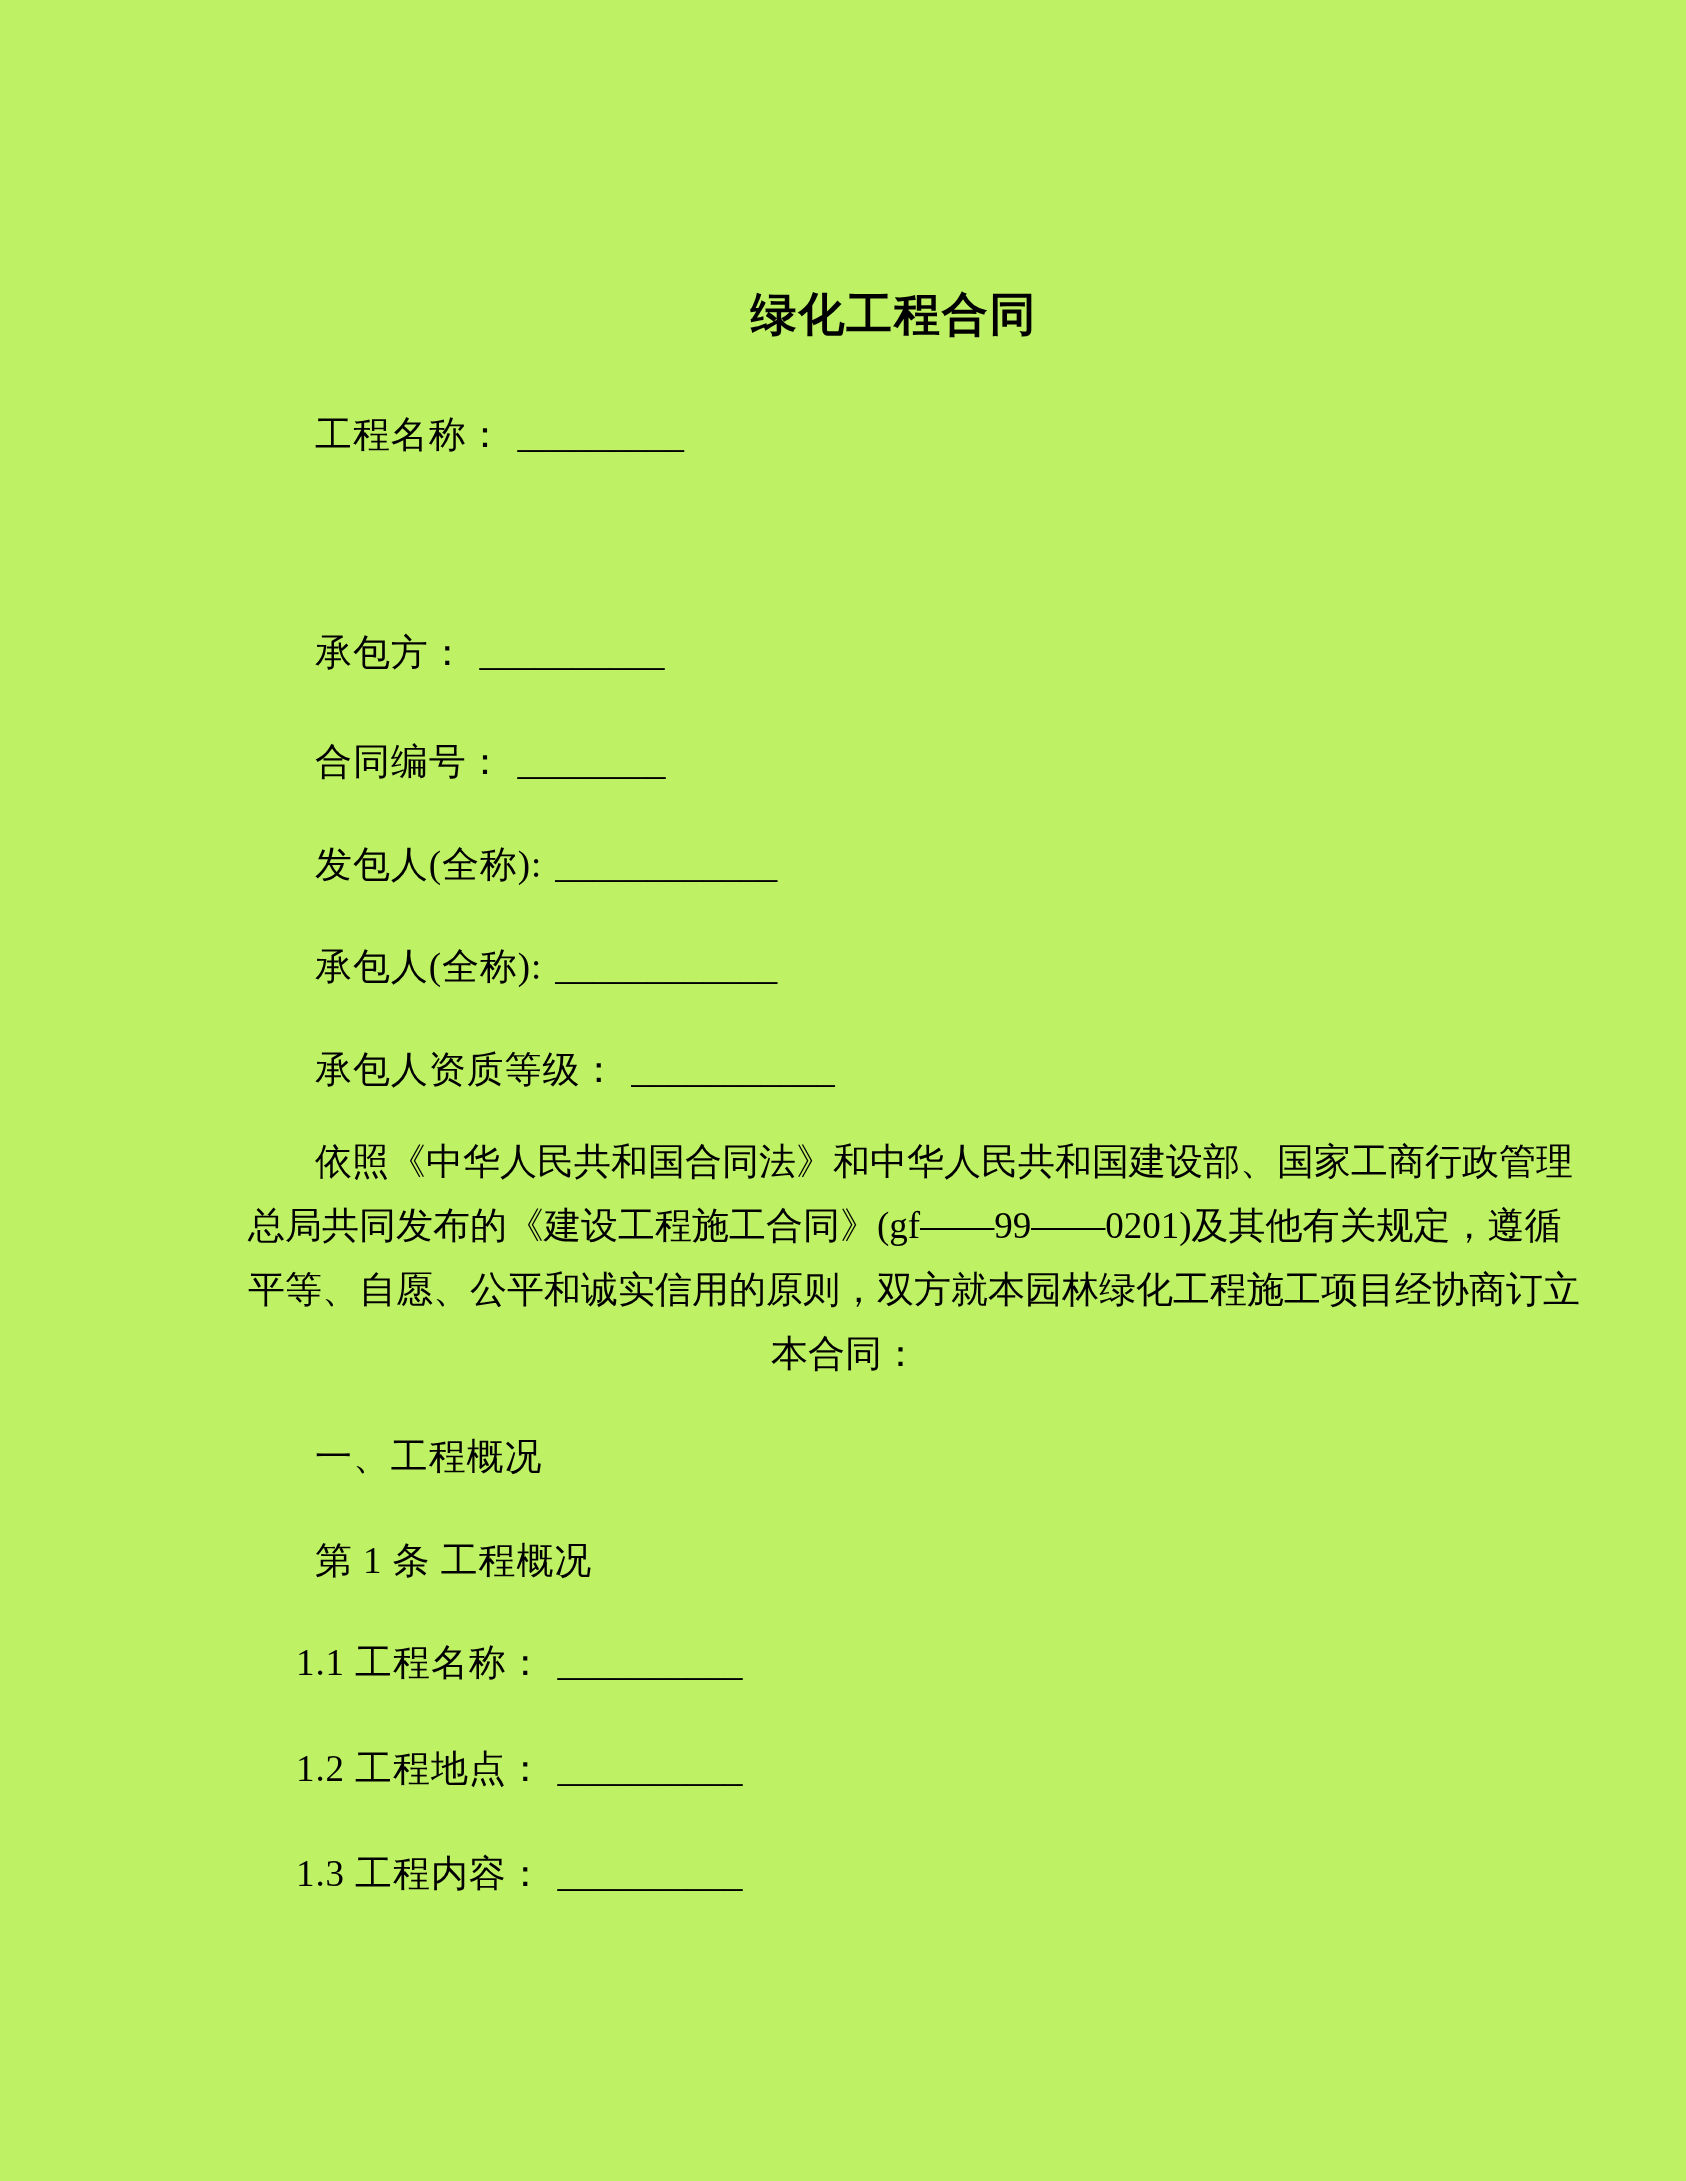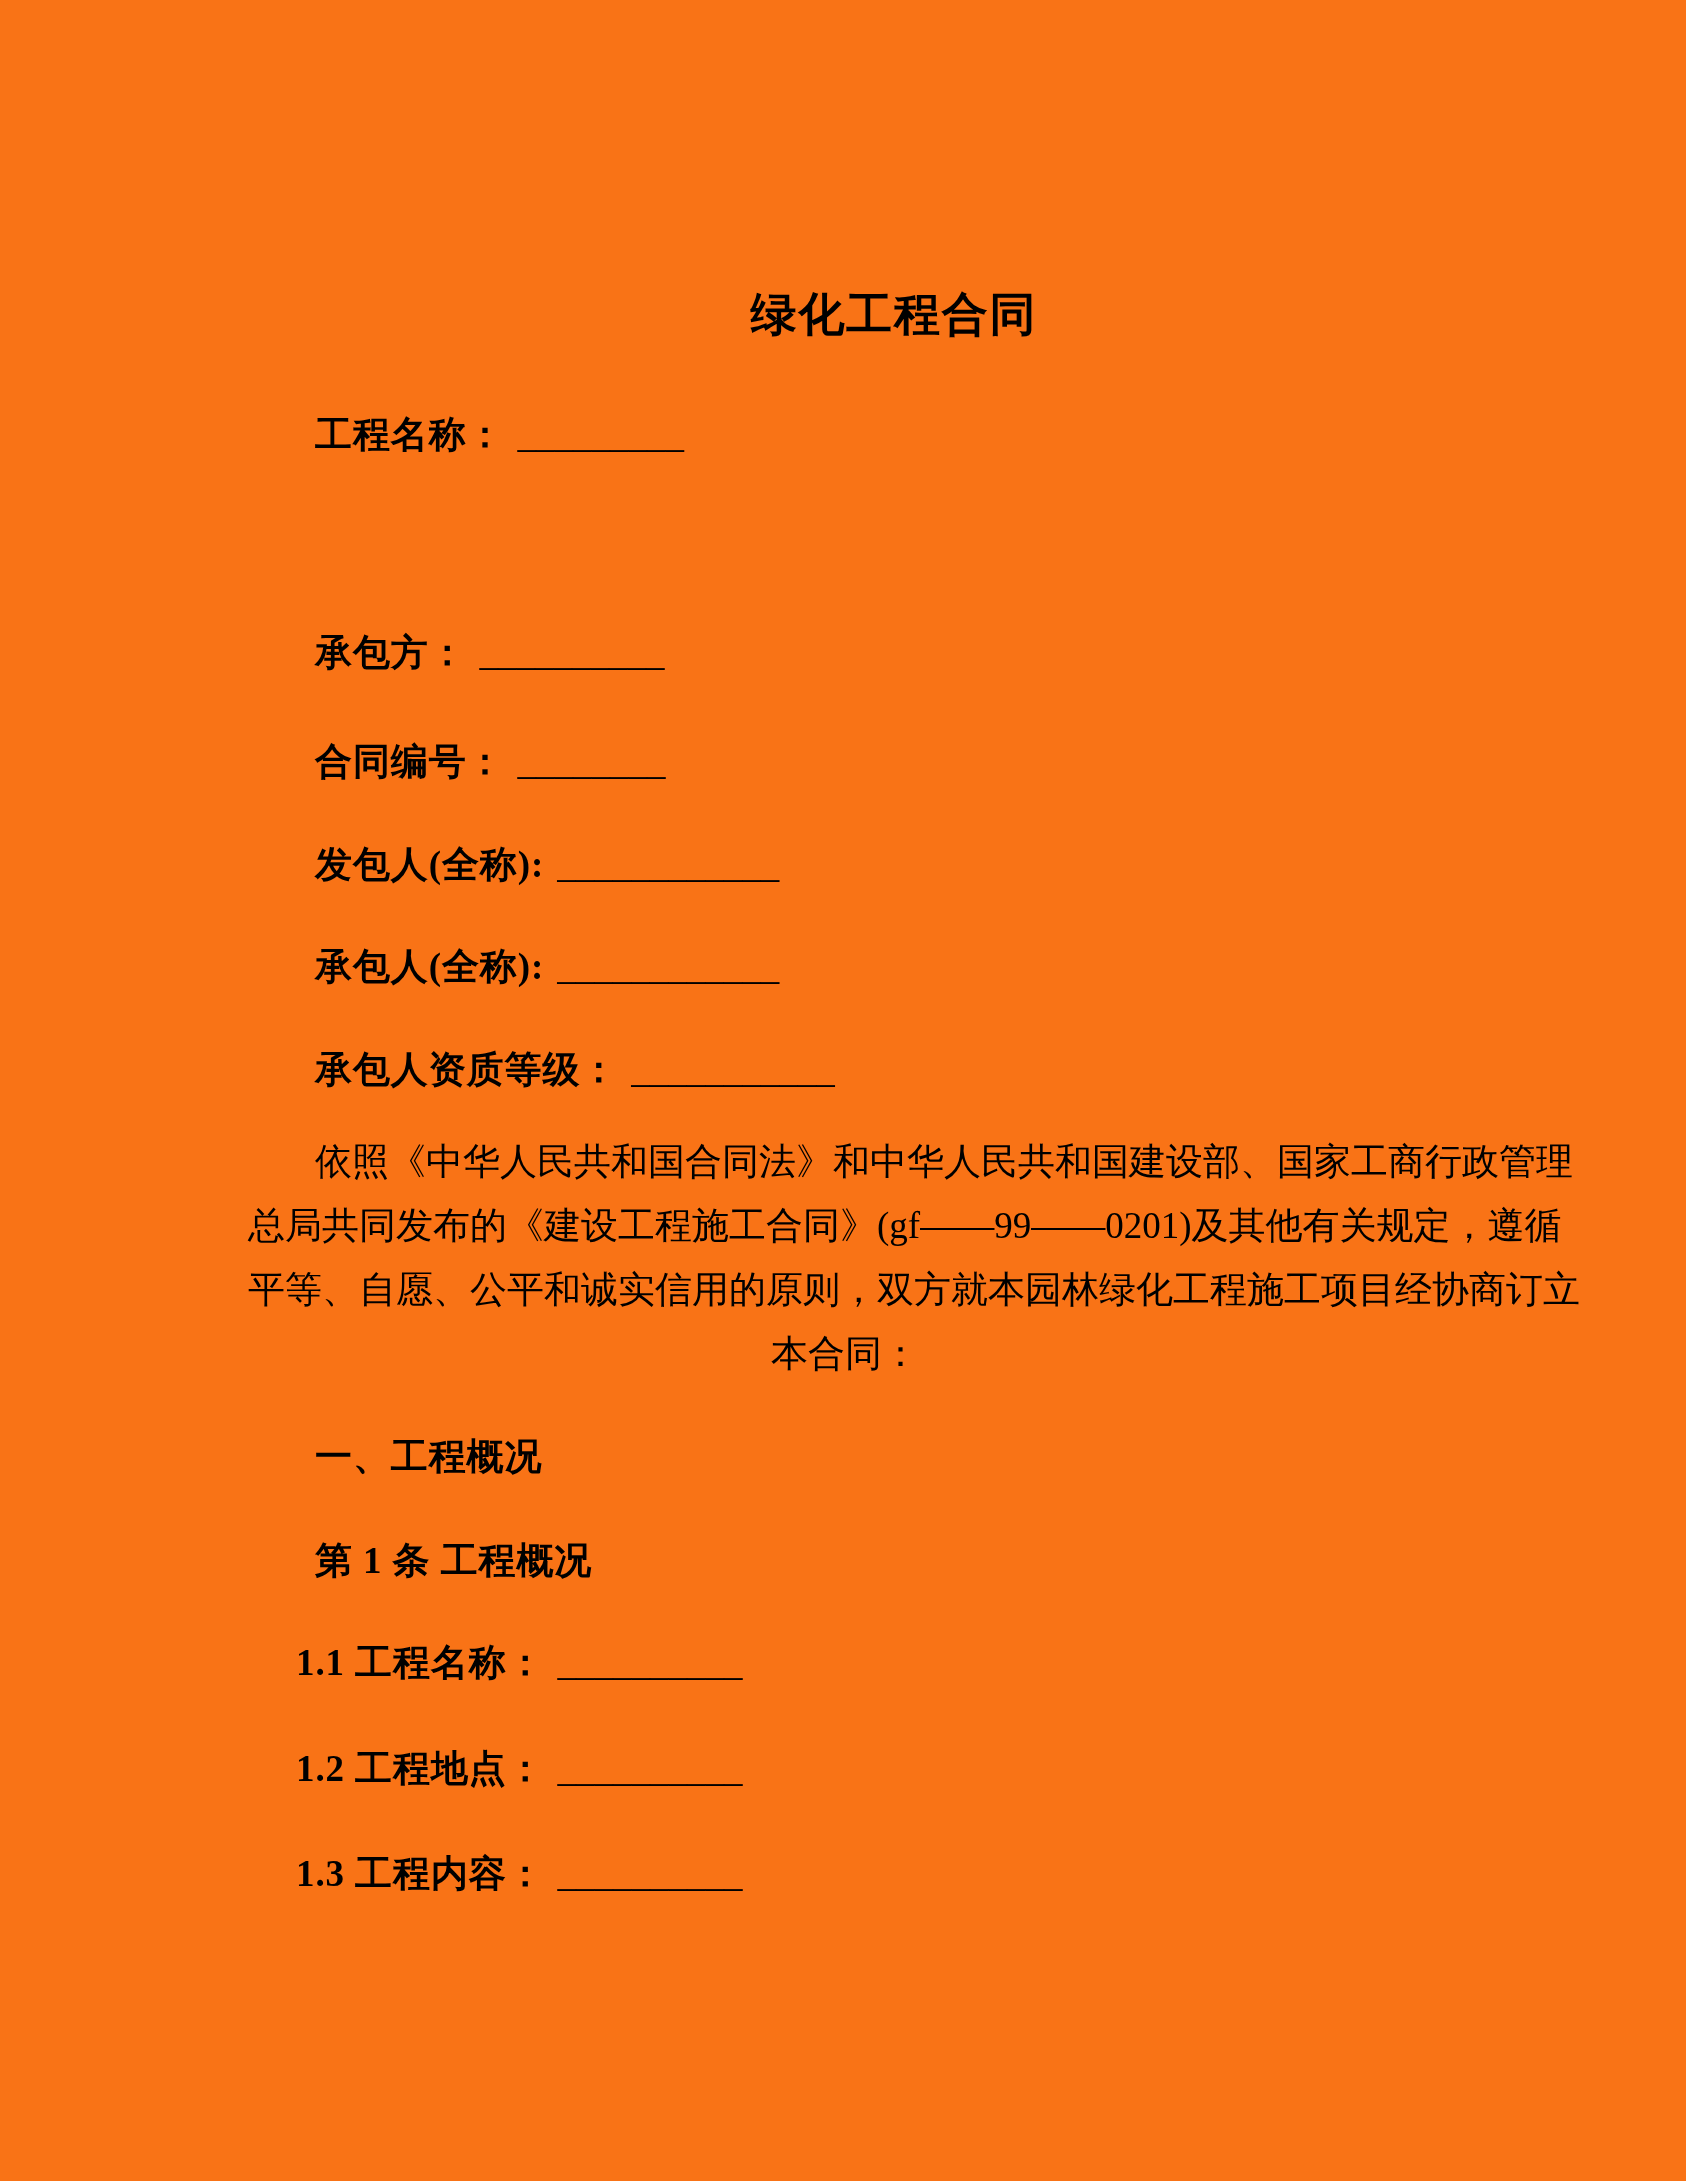--- a/index.html
+++ b/index.html
@@ -4,21 +4,21 @@
 <style>
   html, body {
     margin: 0;
     padding: 0;
     background: #ffffff;
   }
   .page {
     position: relative;
     width: 1686px;
     height: 2182px;
-    background: #f97316;
+    background: #bef264;
     color: #000000;
     font-family: "Liberation Serif", "DejaVu Serif", serif;
     overflow: hidden;
   }
   .doc-title {
     position: absolute;
     left: 0;
     width: 100%;
     top: 287px;
     text-align: center;
@@ -57,21 +57,20 @@
   }
   .preamble .pline {
     white-space: nowrap;
     text-align: center;
   }
   .preamble .pline.first {
     text-indent: 67px;
   }
   .label, .heading-text {
     letter-spacing: 0.9px;
-    font-weight: bold;
   }
 </style>
 </head>
 <body>
 
 <div class="page">
 
   <div class="doc-title">绿化工程合同</div>
 
   <div class="row" style="top:411px">

